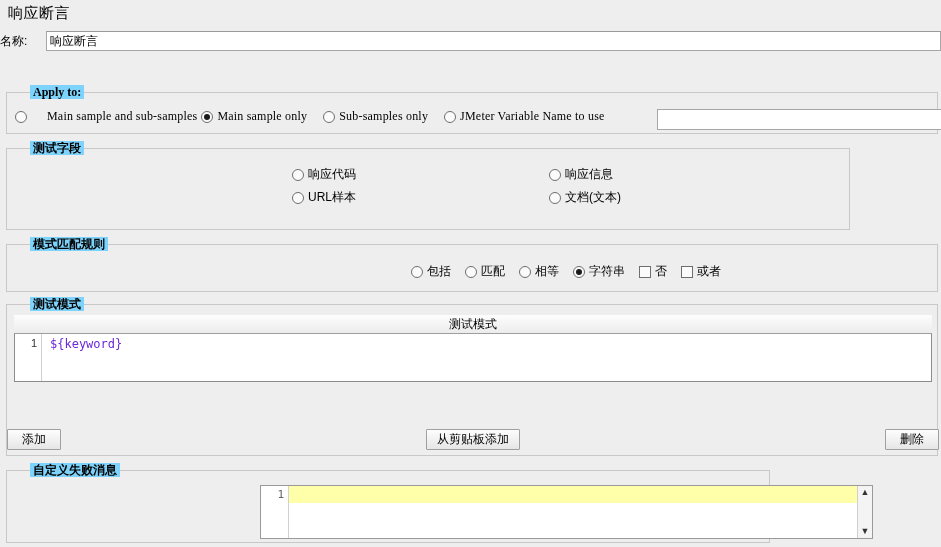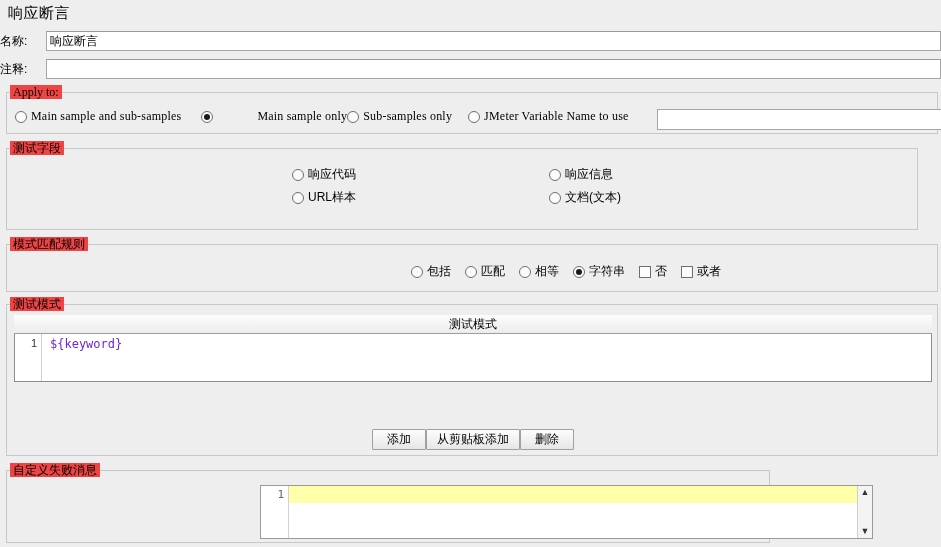--- a/index.html
+++ b/index.html
@@ -70,26 +70,27 @@
   .group {
     position: absolute;
     border: 1px solid #c8c8c8;
     border-radius: 0;
     background: transparent;
     box-sizing: border-box;
   }
   .group-title {
     position: absolute;
     top: -8px;
-    left: 3px;
-    background: #ef4444;
+    left: 23px;
+    background: #7dd3fc;
     padding: 0 3px;
     font-size: 12px;
     line-height: 14px;
     white-space: nowrap;
+    font-weight: bold;
   }
   .group-title.mono {
     font-family: "Liberation Serif", serif;
     font-size: 12px;
   }
 
   
   #apply-to-group {
     left: 6px;
     top: 92px;
@@ -120,21 +121,21 @@
     background: #ffffff;
     font-size: 12px;
     padding: 1px 3px;
     outline: none;
   }
 
   
   #test-field-group {
     left: 6px;
     top: 148px;
-    width: 912px;
+    width: 844px;
     height: 82px;
     text-align: right;
   }
   
   #pattern-rules-group {
     left: 6px;
     top: 244px;
     width: 932px;
     height: 48px;
   }
@@ -265,21 +266,21 @@
     color: #6d28d9;
   }
 
   
   .button-bar {
     position: absolute;
     left: 0;
     top: 124px;
     width: 932px;
     display: flex;
-    justify-content: center;
+    justify-content: space-between;
   }
   .btn {
     height: 21px;
     min-width: 54px;
     padding: 0 10px;
     box-sizing: border-box;
     border: 1px solid #a0a0a0;
     background: linear-gradient(#fdfdfd, #e6e6e6);
     font-family: "Liberation Sans", sans-serif;
     font-size: 12px;
@@ -359,34 +360,30 @@
 
 <div class="app">
 
   <div class="page-title">响应断言</div>
 
   <div class="form-row name-row">
     <span class="form-label">名称:</span>
     <input class="text-input" type="text" value="响应断言" style="">
   </div>
 
-  <div class="form-row comment-row">
-    <span class="form-label">注释:</span>
-    <input class="text-input" type="text" value="" style="">
-  </div>
 
   <div class="group" id="apply-to-group">
     <div class="group-title mono">Apply to:</div>
 
     <div class="applyto-row">
-      <span class="opt" style="margin-right:20px;">
+      <span class="opt" style="margin-right:4px;gap:16px;">
         <span class="radio"></span>
         <span class="opt-label mono-label">Main sample and sub-samples</span>
       </span>
-      <span class="opt" style="gap:40px;">
+      <span class="opt" style="margin-right:16px;">
         <span class="radio checked"></span>
         <span class="opt-label mono-label">Main sample only</span>
       </span>
       <span class="opt" style="margin-right:16px;">
         <span class="radio"></span>
         <span class="opt-label mono-label">Sub-samples only</span>
       </span>
       <span class="opt">
         <span class="radio"></span>
         <span class="opt-label mono-label">JMeter Variable Name to use</span>

